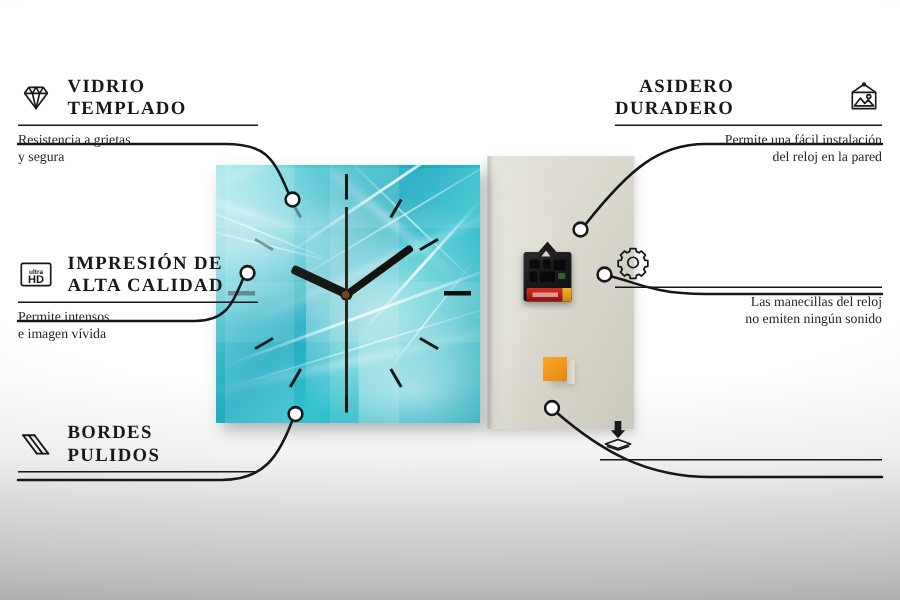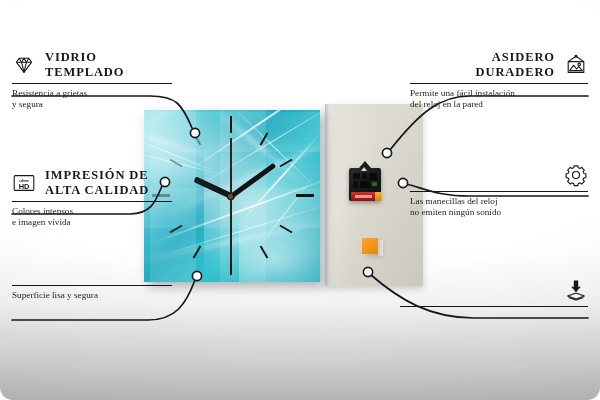--- a/index.html
+++ b/index.html
@@ -14,21 +14,20 @@
     background: #ffffff;
   }
 
   #stage {
     position: relative;
     width: 600px;
     height: 400px;
     overflow: hidden;
     background:
       radial-gradient(ellipse 150% 95% at 50% 28%, #ffffff 0%, #ffffff 42%, #f7f7f7 58%, #ebebeb 72%, #d8d8d8 86%, #bcbcbc 100%);
-    border-radius: 13px;
   }
   
   #floor {
     position: absolute;
     left: 0; right: 0; bottom: 0;
     height: 150px;
     background: linear-gradient(to bottom, rgba(170,170,170,0) 0%, rgba(170,170,170,0.10) 35%, rgba(150,150,150,0.40) 78%, rgba(140,140,140,0.55) 100%);
     pointer-events: none;
   }
   #topglow {
@@ -186,21 +185,21 @@
     border-radius: 50%;
   }
 
   
   .callout { position: absolute; }
   .callout .head {
     display: flex;
     align-items: center;
     gap: 9px;
   }
-  .callout.right .head { justify-content: flex-end; }
+  .callout.right .head { justify-content: space-between; }
   .title {
     font-family: "Liberation Serif", serif;
     font-weight: 700;
     font-size: 12.5px;
     line-height: 14.5px;
     letter-spacing: 0.9px;
     color: #16181a;
     text-transform: uppercase;
     white-space: pre-line;
   }
@@ -212,21 +211,21 @@
     margin-top: 4px;
   }
   .desc {
     font-family: "Liberation Serif", serif;
     font-size: 9.2px;
     line-height: 11.4px;
     color: #1c1e20;
     margin-top: 4px;
     white-space: pre-line;
   }
-  .callout.right .desc { }
+  .callout.right .desc { text-align: right; }
 
   .ico { width: 24px; height: 24px; flex: 0 0 24px; color: #16181a; }
   .ico svg { display: block; width: 100%; height: 100%; }
 
   
   #links { position: absolute; left: 0; top: 0; width: 600px; height: 400px; pointer-events: none; }
 </style>
 </head>
 <body>
 
@@ -362,27 +361,39 @@
         <svg viewBox="0 0 24 24" fill="none" stroke="currentColor" stroke-width="1.1">
           <rect x="2.2" y="4.6" width="19.6" height="14.8" rx="1.2"></rect>
           <text x="12" y="11.4" font-family="Liberation Sans, sans-serif" font-size="4.3" font-weight="bold" fill="currentColor" stroke="none" text-anchor="middle">ultra</text>
           <text x="12" y="17.6" font-family="Liberation Sans, sans-serif" font-size="7.4" font-weight="bold" fill="currentColor" stroke="none" text-anchor="middle">HD</text>
         </svg>
       </span>
       <div class="title">IMPRESIÓN DE
 ALTA CALIDAD</div>
     </div>
     <div class="rule"></div>
-    <div class="desc">Colores intensos
+    <div class="desc">Permite intensos
 e imagen vívida</div>
   </div>
 
   <div class="callout left" id="co-2" style="left:12px; top:281px; width:160px;">
-    <div class="rule"></div>
-    <div class="desc">Superficie lisa y segura</div>
+    <div class="head">
+      <span class="ico">
+        <svg viewBox="0 0 24 24" fill="none" stroke="currentColor" stroke-width="1.25" stroke-linecap="round">
+          <path d="M3.4 6.2 L12.6 18.4"></path>
+          <path d="M7.2 6.2 L16.4 18.4"></path>
+          <path d="M11.0 6.2 L20.2 18.4"></path>
+          <path d="M3.4 6.2 L11.0 6.2"></path>
+          <path d="M12.6 18.4 L20.2 18.4"></path>
+        </svg>
+      </span>
+      <div class="title">BORDES
+PULIDOS</div>
+    </div>
+    <div class="rule"></div>
   </div>
 
   <div class="callout right" id="co-3" style="right:12px; top:50px; width:178px;">
     <div class="head">
       <div class="title">ASIDERO
 DURADERO</div>
       <span class="ico">
         <svg viewBox="0 0 24 24" fill="none" stroke="currentColor" stroke-width="1.1" stroke-linejoin="round">
           <rect x="4.2" y="8.6" width="15.6" height="10.8"></rect>
           <path d="M12 3.2 L4.2 8.6"></path>

